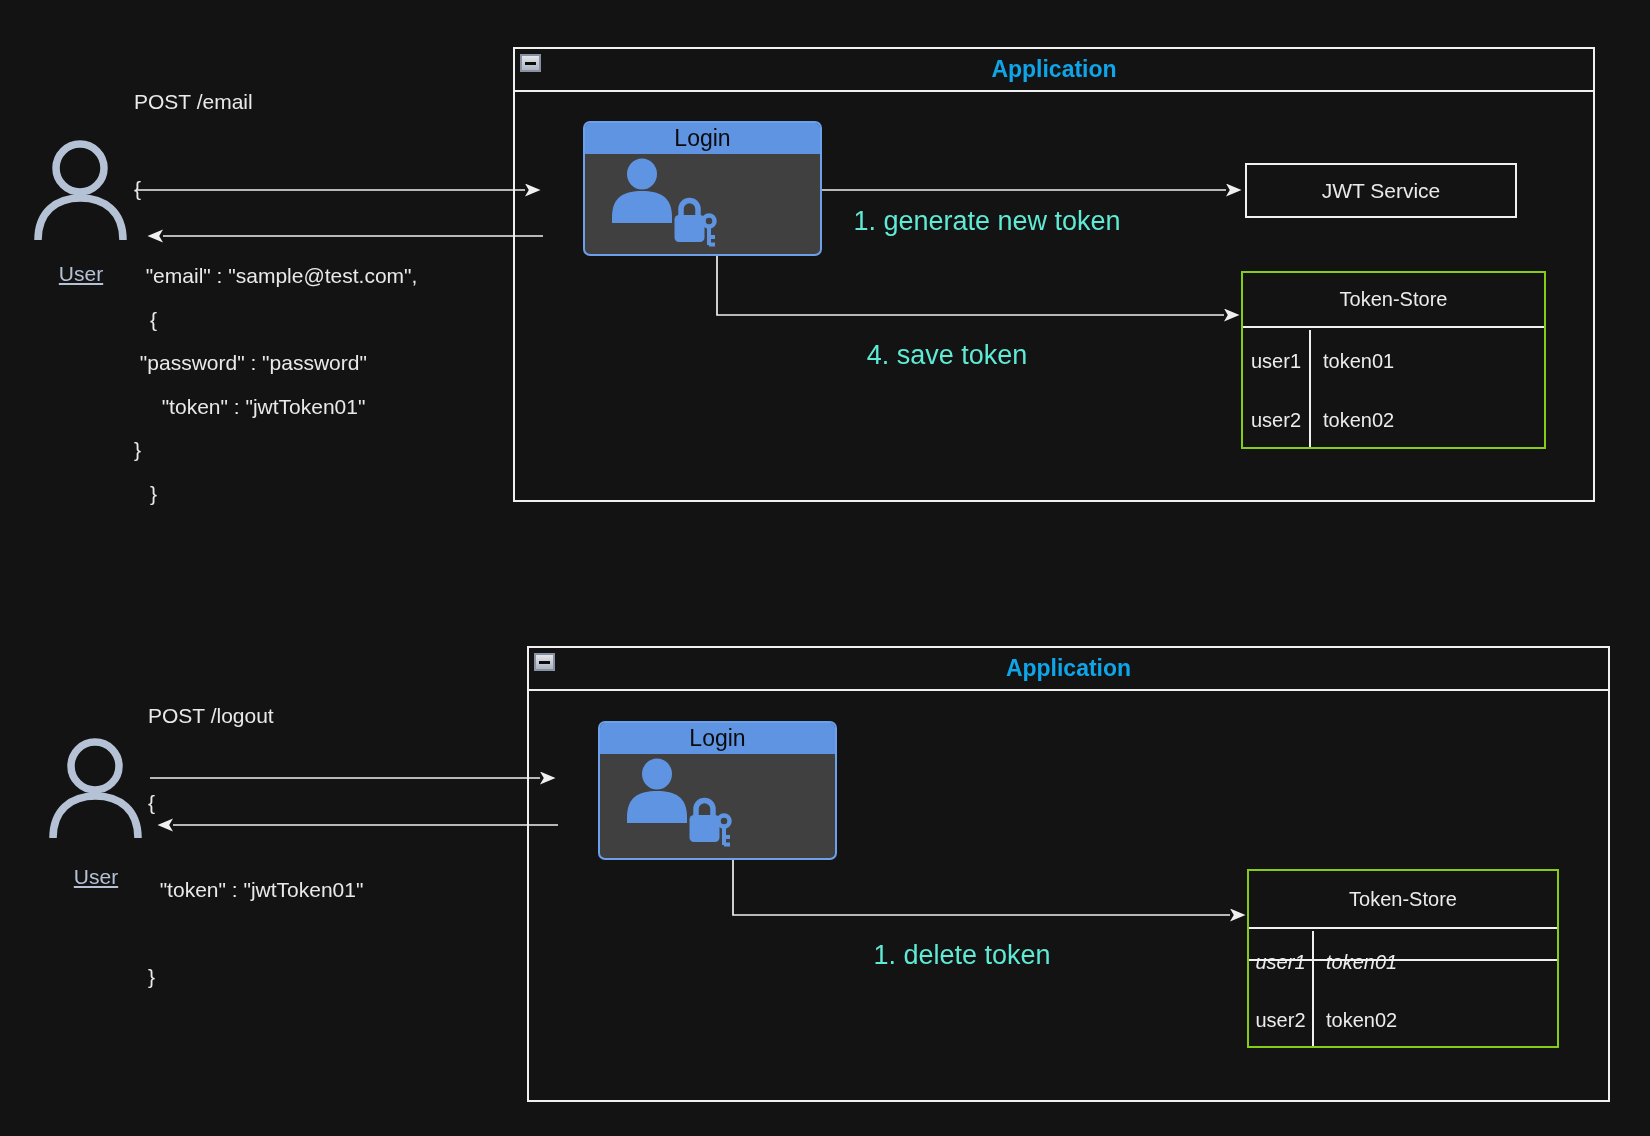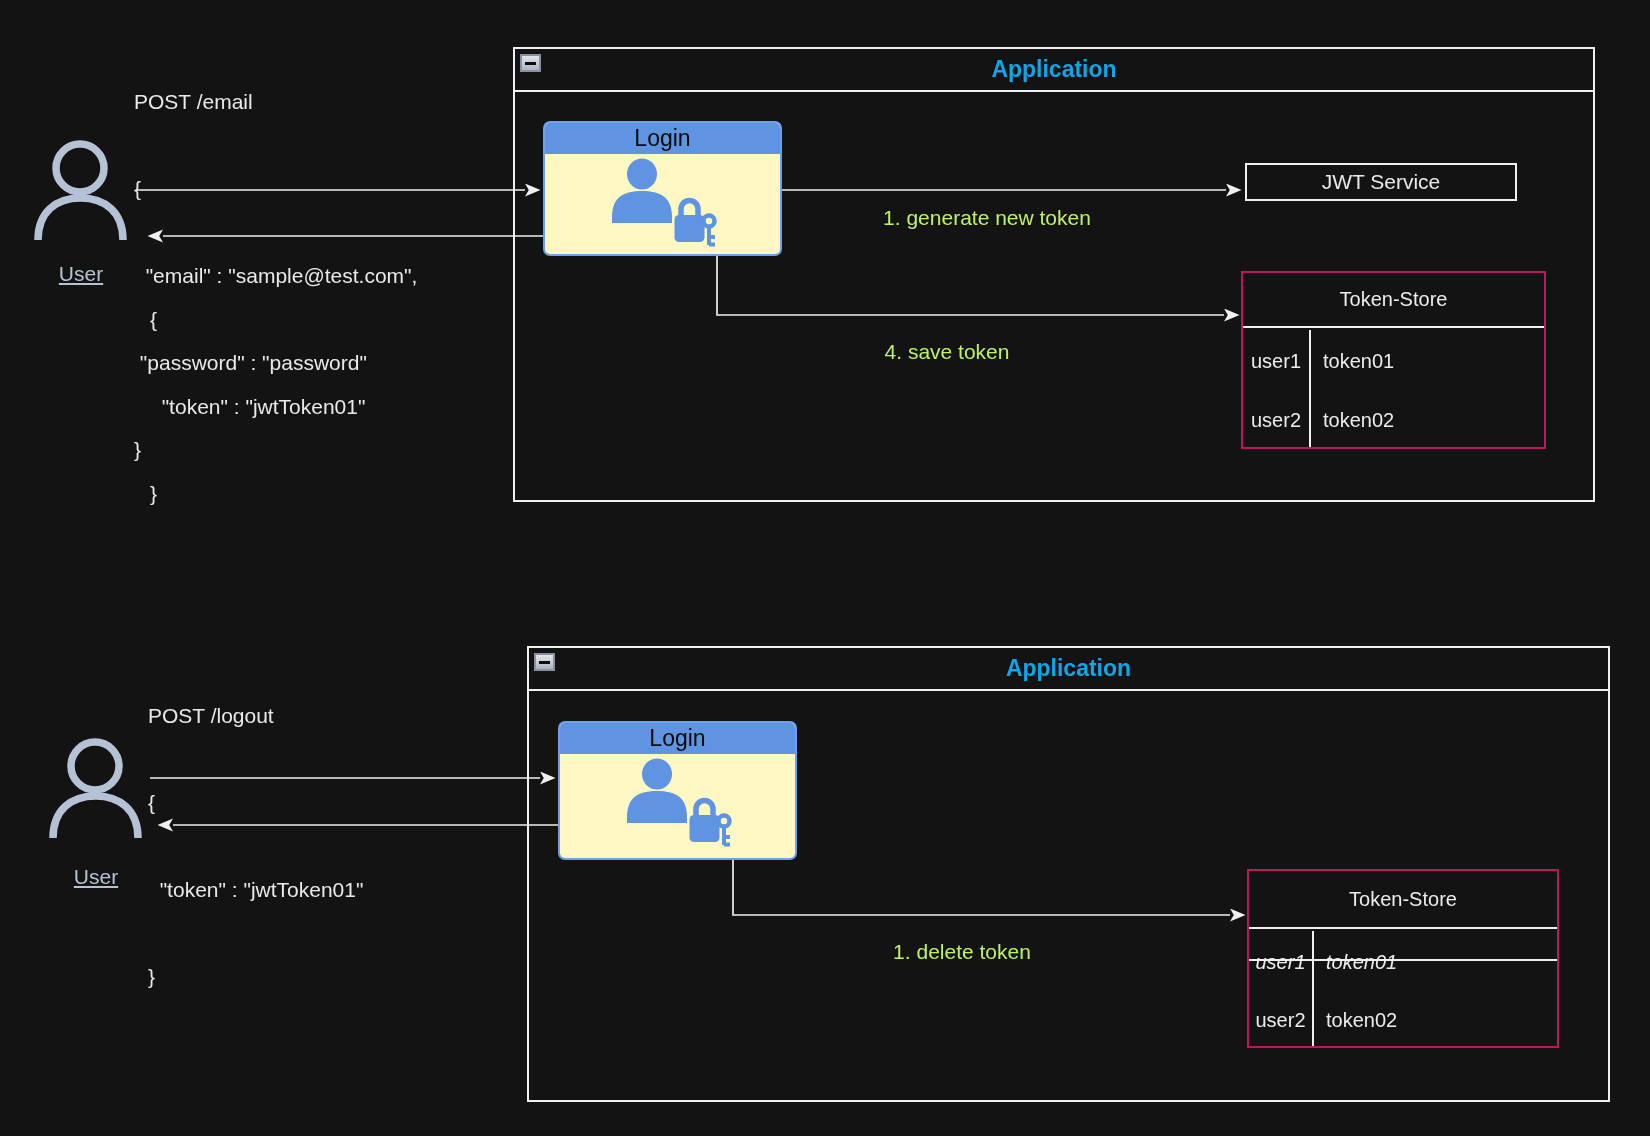--- a/index.html
+++ b/index.html
@@ -5,44 +5,44 @@
   html,body { margin:0; padding:0; background:#131313; }
   .canvas {
     position:relative; width:1650px; height:1136px;
     background:#131313; overflow:hidden;
     font-family:"Liberation Sans", sans-serif;
   }
   .canvas * { box-sizing:border-box; }
   .overlay { position:absolute; left:0; top:0; }
 
   .json-block { position:absolute; font-size:21px; line-height:29px; white-space:pre; color:#e9e9e9; }
-  .flow-label { position:absolute; font-size:21px; color:#bef264; transform:translateX(-50%); white-space:nowrap; }
+  .flow-label { position:absolute; font-size:27px; color:#5eead4; transform:translateX(-50%); white-space:nowrap; }
 
   .user-figure { position:absolute; }
   .user-label { position:absolute; font-size:21px; color:#b5c1d4; transform:translateX(-50%); white-space:nowrap;text-decoration:underline; }
 
   .app-box { position:absolute; border:2px solid #f0f0f0; }
   .app-header { position:absolute; left:0; right:0; top:0; height:43px; border-bottom:2px solid #f0f0f0;
                 display:flex; align-items:center; justify-content:center; }
   .app-title { font-weight:bold; font-size:23px; color:#0ea5e9; }
   .min-btn { position:absolute; left:5px; top:5px; width:21px; height:18px;
              background:linear-gradient(#e3e6ea,#aeb5c0); border:2px solid #8791a3;
              display:flex; align-items:center; justify-content:center; cursor:pointer; }
   .min-bar { width:11px; height:3px; background:#0c0c0c; }
 
-  .login-box { position:absolute; width:239px; background:#fef9c3; border:2px solid #6ca0ea;
-               border-radius:7px; overflow:hidden; }
+  .login-box { position:absolute; width:239px; background:#404040; border:2px solid #6ca0ea;
+               border-radius:7px; overflow:hidden;margin-left:40px; }
   .login-header { height:31px; background:#5e94e2; display:flex; align-items:center; justify-content:center;
                   font-size:23px; color:#0b0b0b; }
   .login-art { position:absolute; }
 
   .jwt-box { position:absolute; border:2px solid #f0f0f0; display:flex; align-items:center; justify-content:center;
              font-size:21px; color:#e9e9e9; }
 
-  .ts-table { position:absolute; border:2px solid #be185d; }
+  .ts-table { position:absolute; border:2px solid #84cc16; }
   .ts-header { position:absolute; left:0; right:0; top:0; border-bottom:2px solid #f0f0f0;
                display:flex; align-items:center; justify-content:center; font-size:20px; color:#ececec; }
   .ts-vline { position:absolute; width:2px; background:#f0f0f0; bottom:0; }
   .ts-cell { position:absolute; height:26px; font-size:20px; color:#ececec; display:flex; align-items:center; }
   .ts-cell.c1 { justify-content:center; }
   .struck { font-style:italic; }
   .strike-line { position:absolute; left:0; right:0; height:2px; background:#f0f0f0; z-index:3; }
 </style>
 </head>
 <body>
@@ -104,21 +104,21 @@
     <ellipse cx="45" cy="17" rx="15" ry="15.5" fill="#5e94e2"></ellipse>
     <path d="M15,66 L15,60 C15,40 27,34 45,34 C63,34 75,40 75,60 L75,66 Z" fill="#5e94e2"></path>
     <path d="M84,60 v-8 a8.5,8.5 0 0 1 17,0 v8" fill="none" stroke="#5e94e2" stroke-width="5.5"></path>
     <rect x="77.5" y="58" width="30" height="27" rx="4.5" fill="#5e94e2"></rect>
     <circle cx="112" cy="64" r="5.5" fill="none" stroke="#5e94e2" stroke-width="4.5"></circle>
     <path d="M112,70 V88 M112,80 H118 M112,87.5 H118" fill="none" stroke="#5e94e2" stroke-width="4"></path>
   </svg>
 
   <div class="flow-label" style="left:987px; top:206px;">1. generate new token</div>
 
-  <div class="jwt-box" style="left:1245px; top:163px; width:272px; height:38px;">
+  <div class="jwt-box" style="left:1245px; top:163px; width:272px; height:55px;">
     <span>JWT Service</span>
   </div>
 
   <div class="flow-label" style="left:947px; top:340px;">4. save token</div>
 
   <div class="ts-table" style="left:1241px; top:271px; width:305px; height:178px;">
     <div class="ts-header" style="height:55px;">Token-Store</div>
     <div class="ts-vline" style="left:66px; top:57px;"></div>
     <div class="ts-cell c1" style="left:0; width:66px; top:75px;">user1</div>
     <div class="ts-cell" style="left:80px; top:75px;">token01</div>

